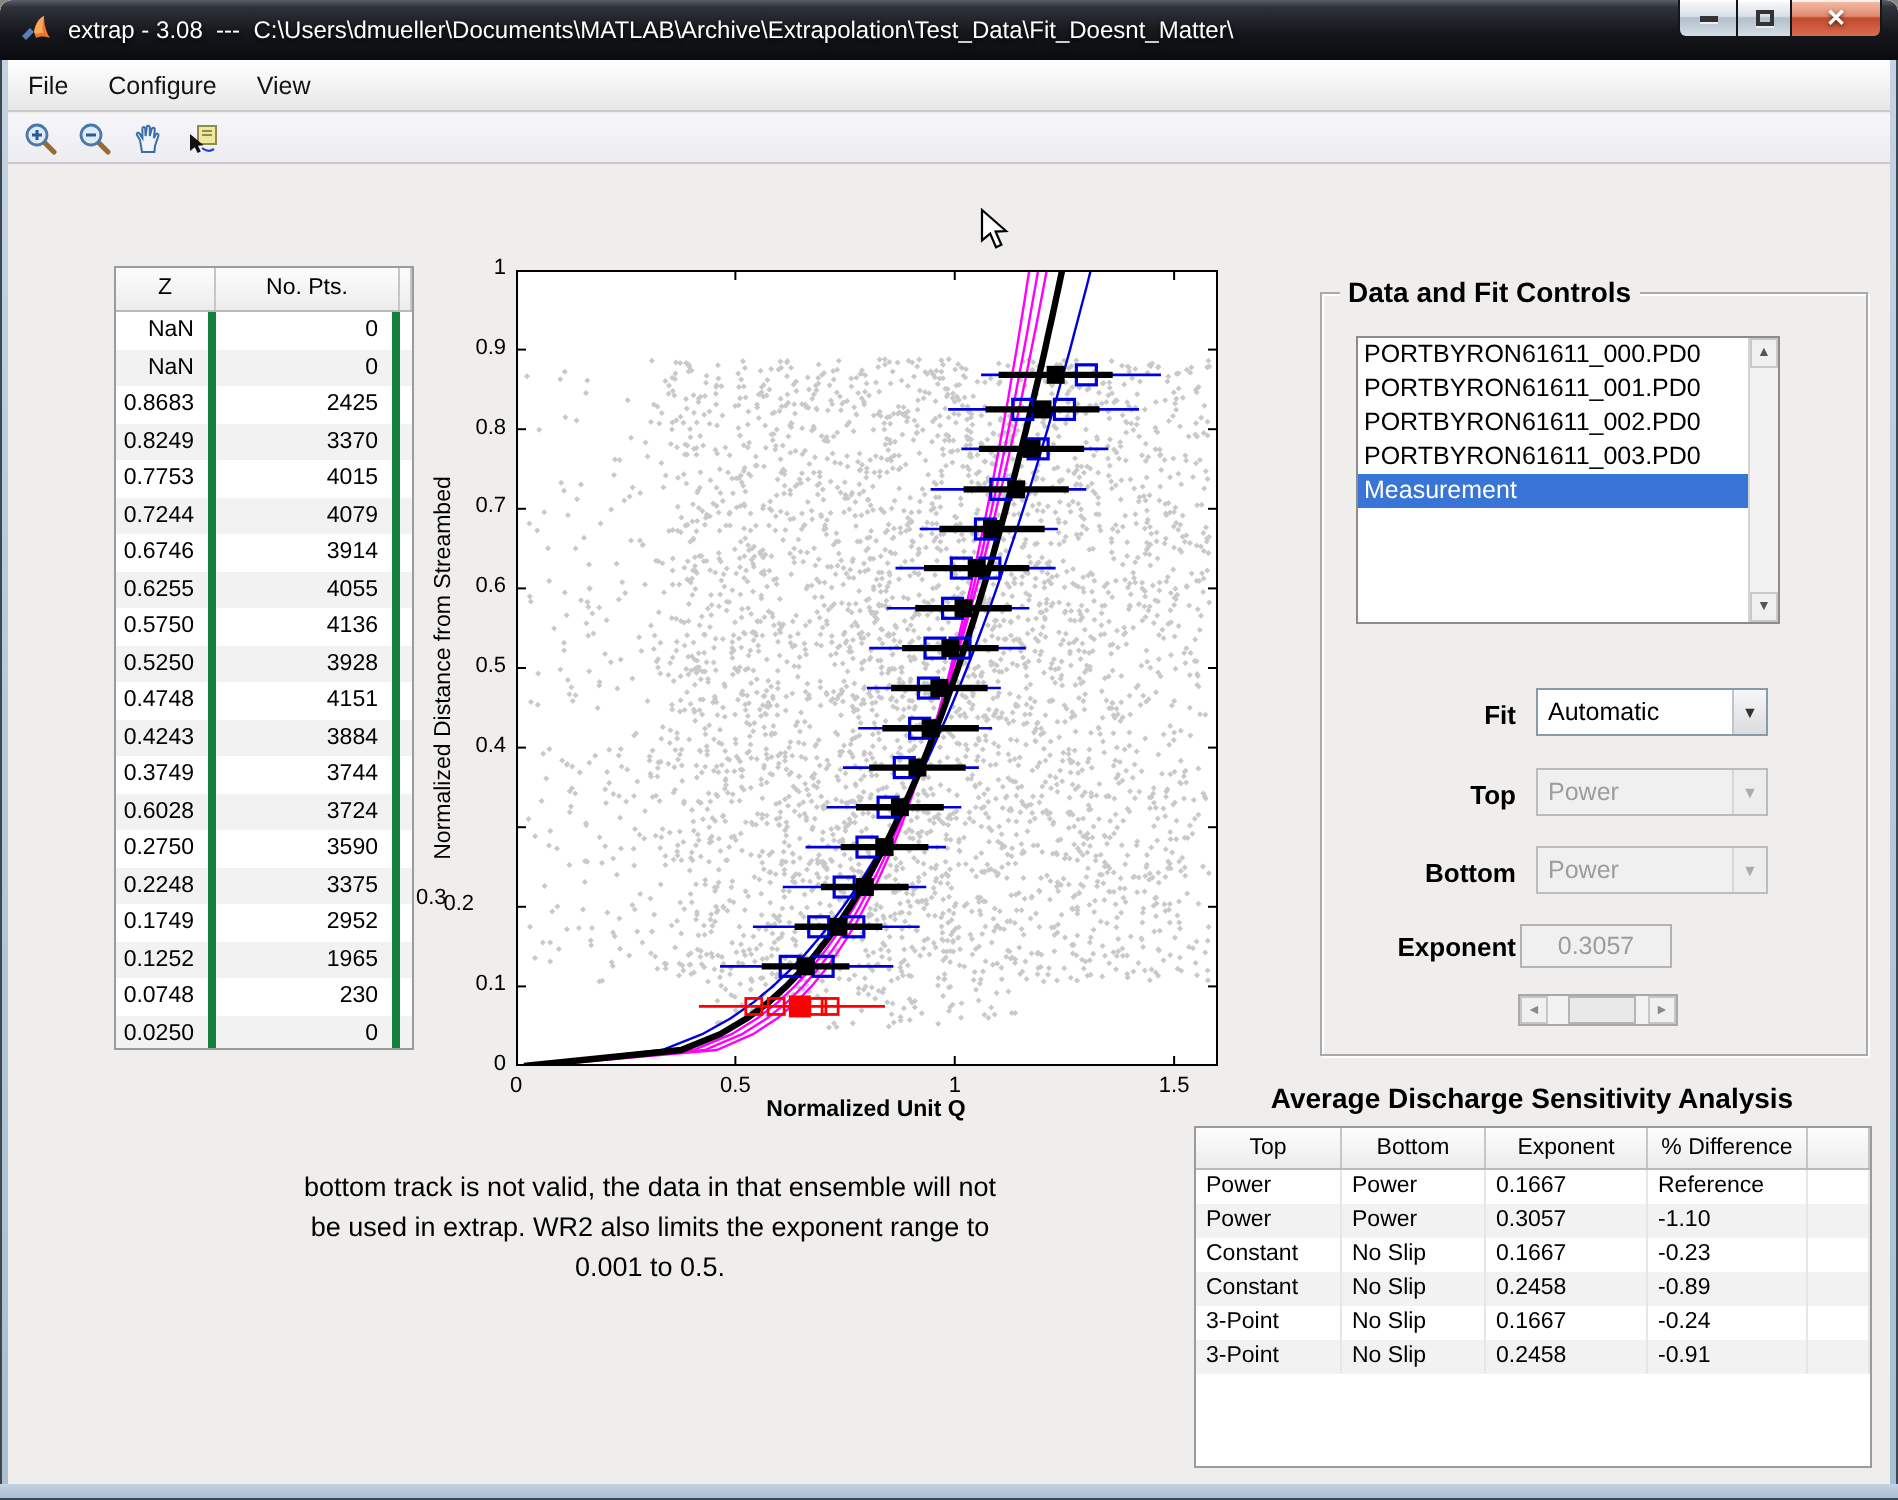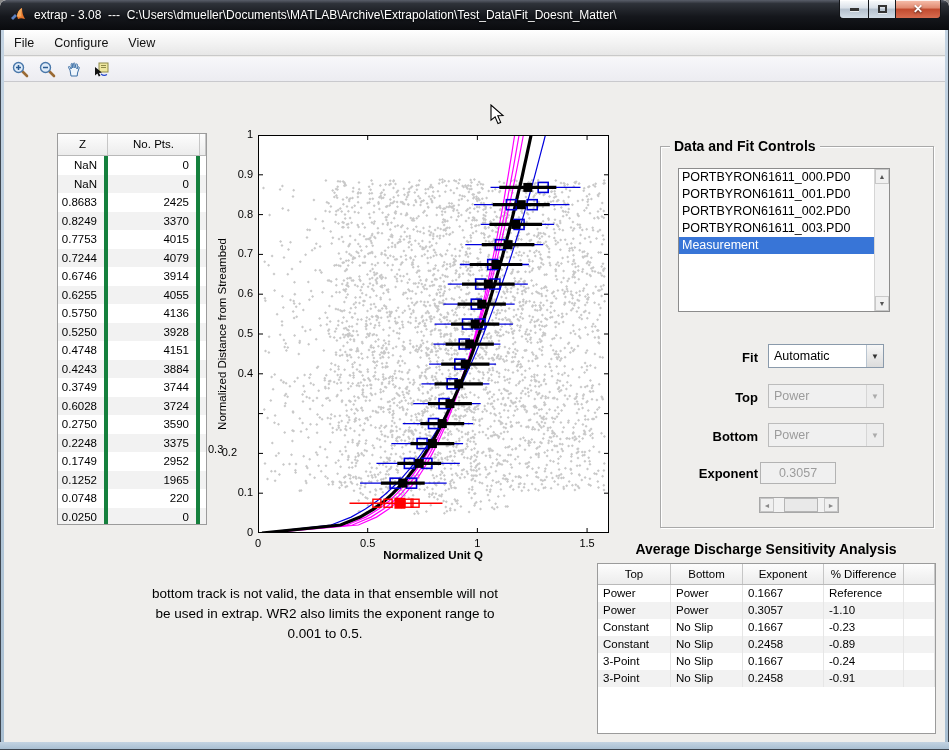--- a/index.html
+++ b/index.html
@@ -254,21 +254,21 @@
           <div>2952</div>
           <div></div>
         </div>
         <div class="zrow alt">
           <div>0.1252</div>
           <div>1965</div>
           <div></div>
         </div>
         <div class="zrow">
           <div>0.0748</div>
-          <div>220</div>
+          <div>230</div>
           <div></div>
         </div>
         <div class="zrow alt">
           <div>0.0250</div>
           <div>0</div>
           <div></div>
         </div>
       </div>
   </div>
 

